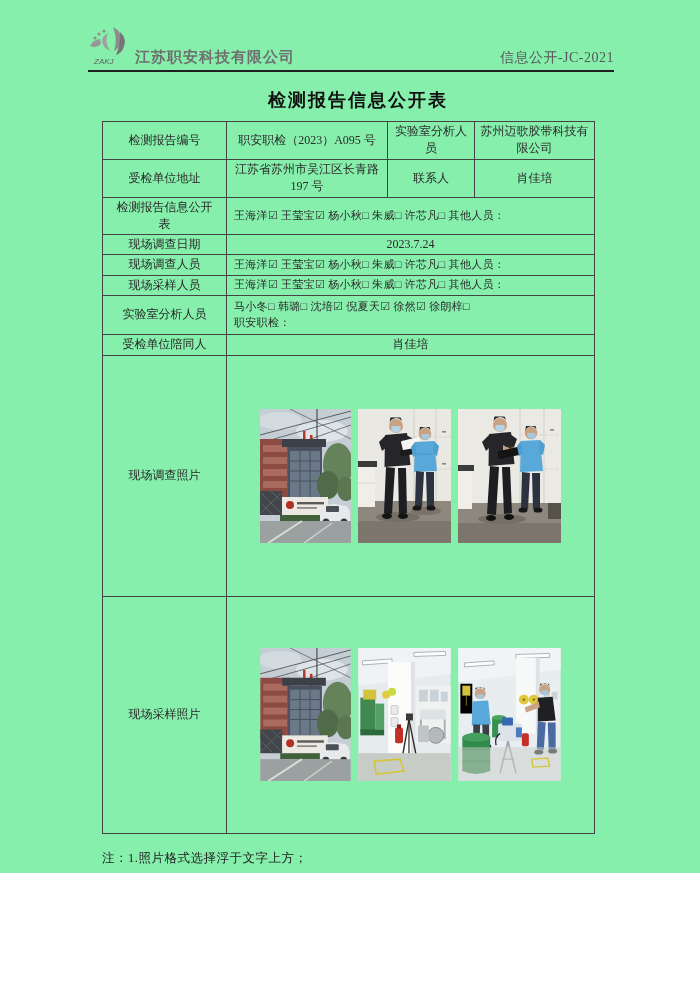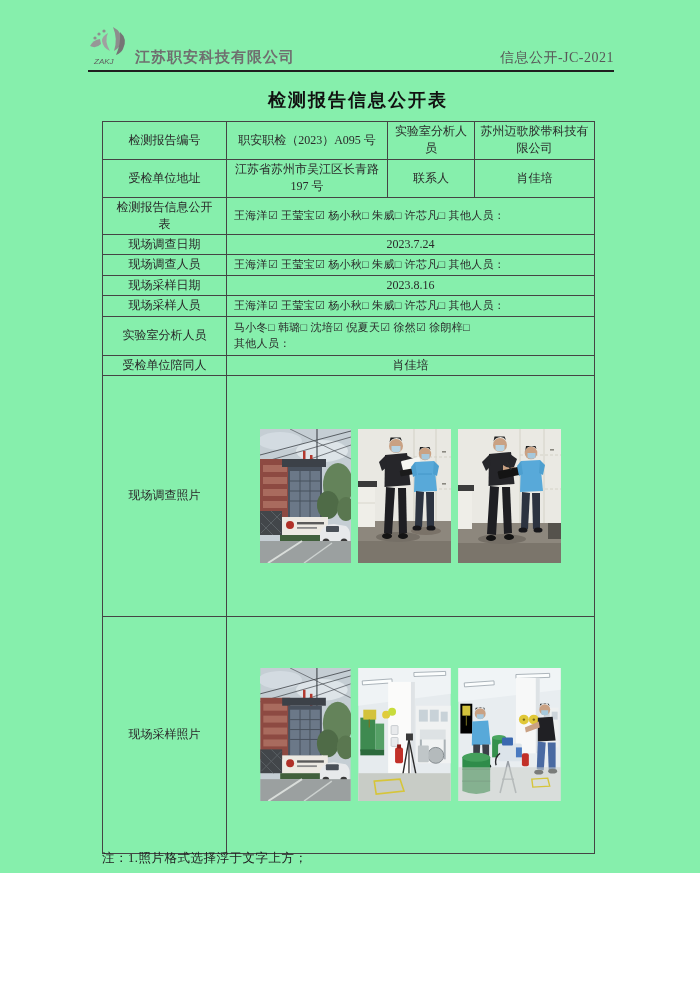--- a/index.html
+++ b/index.html
@@ -86,32 +86,28 @@
     </tr>
     <tr style="height:20px">
       <td>现场调查日期</td>
       <td colspan="3">2023.7.24</td>
     </tr>
     <tr style="height:19px">
       <td>现场调查人员</td>
       <td colspan="3" class="l chk">王海洋☑ 王莹宝☑ 杨小秋□ 朱威□ 许芯凡□ 其他人员：</td>
     </tr>
     <tr style="height:19px">
-      <td>现场采样日期</td>
-      <td colspan="3">2023.8.16</td>
-    </tr>
-    <tr style="height:19px">
       <td>现场采样人员</td>
       <td colspan="3" class="l chk">王海洋☑ 王莹宝☑ 杨小秋□ 朱威□ 许芯凡□ 其他人员：</td>
     </tr>
     <tr style="height:39px">
       <td>实验室分析人员</td>
       <td colspan="3" class="l chk">
         <div>马小冬□ 韩璐□ 沈培☑ 倪夏天☑ 徐然☑ 徐朗梓□</div>
-        <div>其他人员：</div>
+        <div>职安职检：</div>
       </td>
     </tr>
     <tr style="height:19px">
       <td>受检单位陪同人</td>
       <td colspan="3">肖佳培</td>
     </tr>
 
     <tr style="height:241px">
       <td>现场调查照片</td>
       <td colspan="3">

